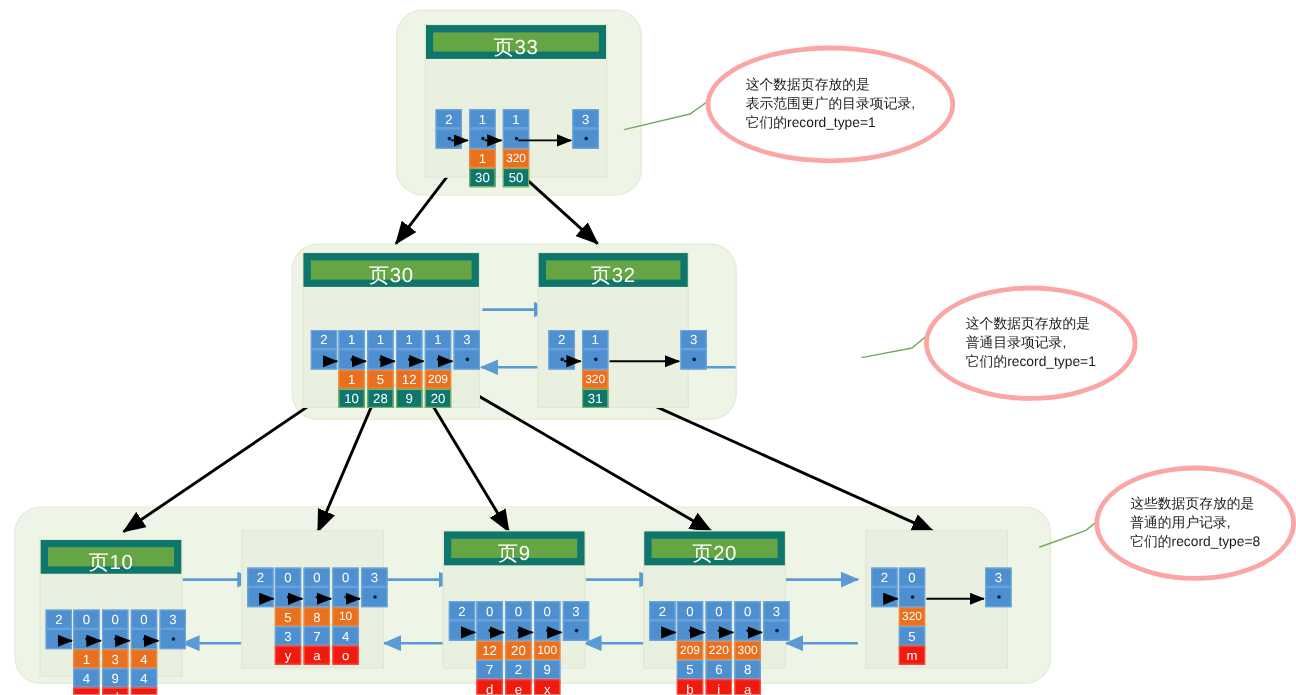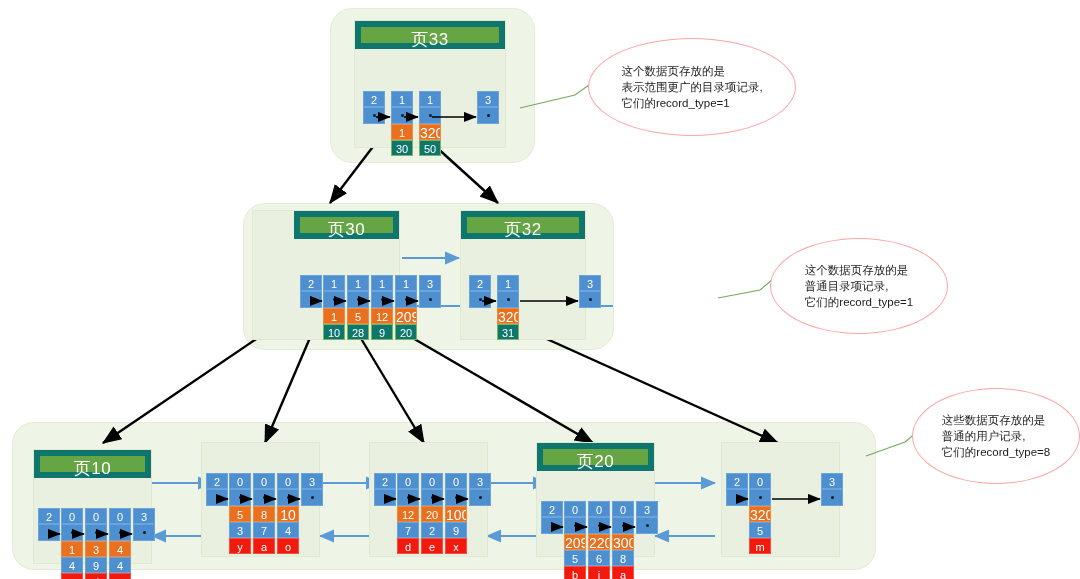--- a/index.html
+++ b/index.html
@@ -59,40 +59,40 @@
     font-size: 11px;
     color: #ffffff;
     border: 1px solid rgba(255,255,255,0.55);
     overflow: hidden;
     white-space: nowrap;
   }
   .cell.blue   { background: #4e8fd0; border-color: #6ba4dd; }
   .cell.orange { background: #e8701f; border-color: #f08b44; }
   .cell.green  { background: #0f766e; border-color: #7ab55a; }
   .cell.red    { background: #f01a0e; border-color: #ff4b3f; }
-  .cell.small  { font-size: 14px; }
+  .cell.small  { font-size: 10px; }
   .cell.dot {
     position: relative;
     height: 17px;
     background: #4e8fd0;
     border-color: #6ba4dd;
   }
   .cell.dot::after {
     content: "";
     position: absolute;
     left: 50%; top: 50%;
     width: 3px; height: 3px;
     margin: -1.5px 0 0 -1.5px;
     background: #0d1b2b;
     border-radius: 50%;
   }
   
   .callout {
     position: absolute;
-    border: 1px solid #fca5a5;
+    border: 4px solid #fca5a5;
     border-radius: 50%;
     background: #ffffff;
     color: #1b1b1b;
     font-size: 11.5px;
     line-height: 16px;
     display: flex;
     align-items: center;
     justify-content: center;
     text-align: left;
   }
@@ -182,21 +182,21 @@
       <svg class="layer" style="width:152px;height:98px;" viewBox="0 0 152 98">
         <g stroke="#000000" stroke-width="1.6" fill="none" marker-end="url(#ablk)">
           <path d="M21,68 L35,68"></path>
           <path d="M49,68 L63,68"></path>
           <path d="M77,68 L121,68"></path>
         </g>
       </svg>
     </div>
   </div>
 
-  <div class="page" style="left:252px; top:210px; width:148px; height:130px;padding-left:41px;">
+  <div class="page" style="left:252px; top:210px; width:148px; height:130px;">
     <div class="page-title">页30</div>
     <div class="page-body" style="height:100px;">
       <div class="rec" style="left:6px; top:36px;">
         <div class="cell blue">2</div>
         <div class="cell dot"></div>
       </div>
       <div class="rec" style="left:29px; top:36px;">
         <div class="cell blue">1</div>
         <div class="cell dot"></div>
         <div class="cell orange">1</div>
@@ -229,21 +229,21 @@
           <path d="M19,62 L28,62"></path>
           <path d="M43,62 L52,62"></path>
           <path d="M67,62 L76,62"></path>
           <path d="M91,62 L100,62"></path>
           <path d="M115,62 L124,62"></path>
         </g>
       </svg>
     </div>
   </div>
 
-  <div class="page" style="left:460px; top:210px; width:126px; height:130px;">
+  <div class="page" style="left:448px; top:210px; width:126px; height:130px;">
     <div class="page-title">页32</div>
     <div class="page-body" style="height:100px;">
       <div class="rec" style="left:8px; top:36px;">
         <div class="cell blue">2</div>
         <div class="cell dot"></div>
       </div>
       <div class="rec" style="left:36px; top:36px;">
         <div class="cell blue">1</div>
         <div class="cell dot"></div>
         <div class="cell orange small">320</div>
@@ -341,20 +341,21 @@
           <path d="M17,56 L26,56"></path>
           <path d="M41,56 L50,56"></path>
           <path d="M65,56 L74,56"></path>
           <path d="M89,56 L98,56"></path>
         </g>
       </svg>
     </div>
   </div>
 
   <div class="page" style="left:369px; top:442px; width:119px; height:115px;">
+    <div class="page-title">页9</div>
     <div class="page-body" style="height:85px;">
       <div class="rec" style="left:4px; top:30px;">
         <div class="cell blue">2</div>
         <div class="cell dot"></div>
       </div>
       <div class="rec" style="left:27px; top:30px;">
         <div class="cell blue">0</div>
         <div class="cell dot"></div>
         <div class="cell orange">12</div>
         <div class="cell blue">7</div>

